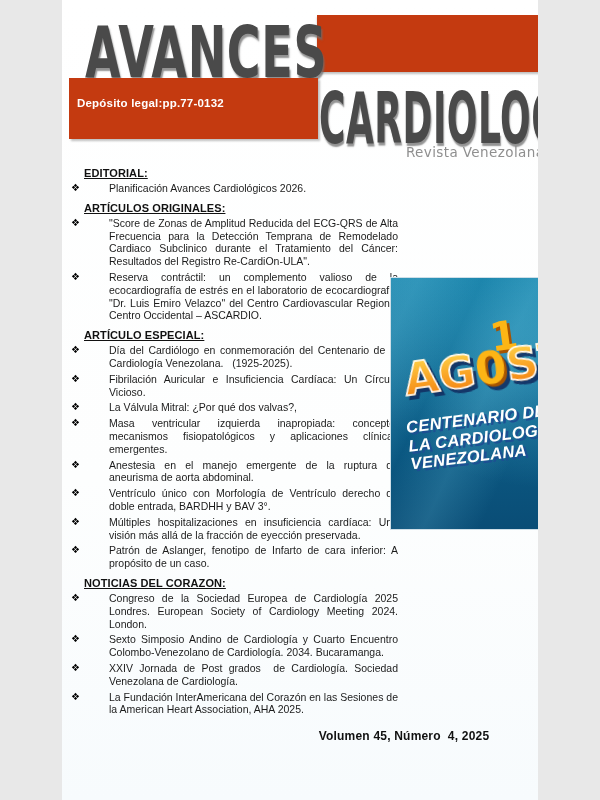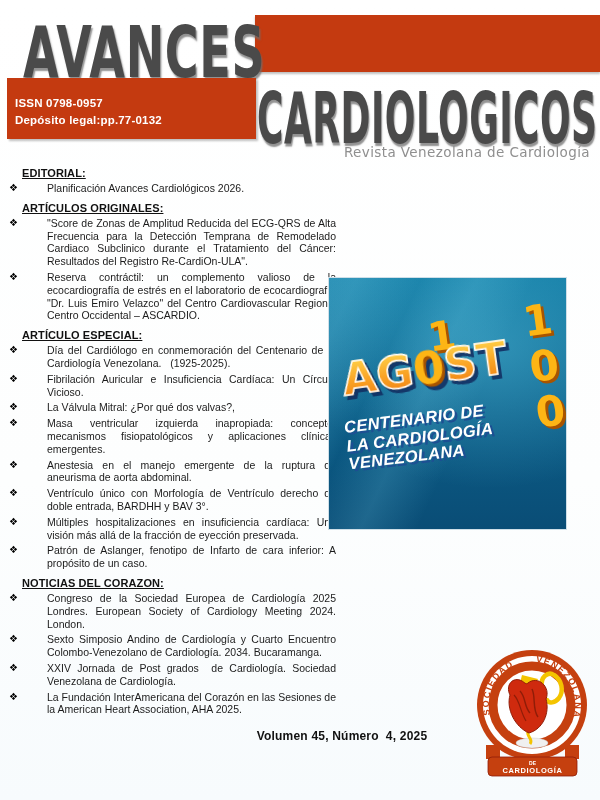--- a/index.html
+++ b/index.html
@@ -1,17 +1,17 @@
 <!DOCTYPE html>
 <html style="--accent: #c43a10; --poster-yellow: #fdb515; --caption-blue: #1d4f93;"><head>
 <meta charset="utf-8">
 <style>
   html,body { margin:0; padding:0; background:#e8e8e8; }
   .page {
-    position:relative; width:600px; height:800px; margin:0 auto;
+    position:relative; width:476px; height:800px; margin:0 auto;
     background:linear-gradient(180deg,#ffffff 0%,#fdfefe 60%,#f7fbfd 100%);
     font-family:"Liberation Sans", sans-serif; overflow:hidden;
   }
   
   .band-top { position:absolute; left:255px; top:15px; width:345px; height:57px; background:var(--accent,#c43a10); box-shadow:0 2px 2px rgba(0,0,0,.25); }
   .band-left { position:absolute; left:7px; top:78px; width:249px; height:61px; background:var(--accent,#c43a10); box-shadow:2px 2px 2px rgba(0,0,0,.25); box-sizing:border-box; padding:17px 0 0 8px; }
   .issn-line { color:#fff; font-weight:bold; font-size:11.5px; line-height:16.5px; letter-spacing:.2px; }
   .mast-title { position:absolute; color:#4a4a4a; font-family:"DejaVu Sans",sans-serif; font-weight:bold; line-height:1; white-space:nowrap; transform-origin:left top; text-shadow:2px 3px 2px rgba(110,110,110,.75); }
   .title-avances { left:23px; top:16px; font-size:72px; transform:scaleX(.64); letter-spacing:1px; }
   .title-cardio  { left:257px; top:82px; font-size:72px; transform:scaleX(.50); letter-spacing:1px; }
@@ -49,21 +49,20 @@
 </style>
 </head>
 <body>
 
 <div class="page">
 
   <div class="band-top"></div>
   <div class="mast-title title-avances">AVANCES</div>
 
   <div class="band-left">
-    <div class="issn-line">ISSN 0798-0957</div>
     <div class="issn-line">Depósito legal:pp.77-0132</div>
   </div>
   <div class="mast-title title-cardio">CARDIOLOGICOS</div>
 
   <div class="subtitle">
     <div>Revista Venezolana de Cardiología</div>
   </div>
 
   <div class="toc" id="toc">
     <section class="toc-section">

